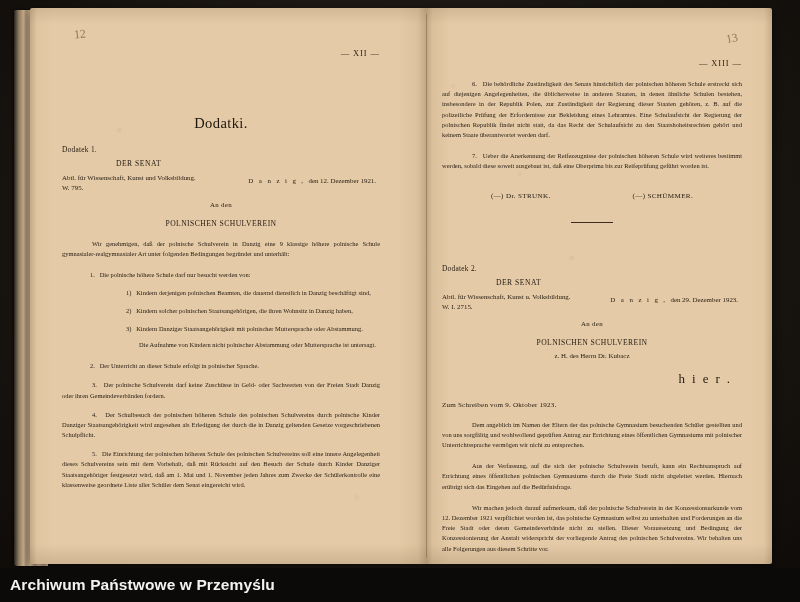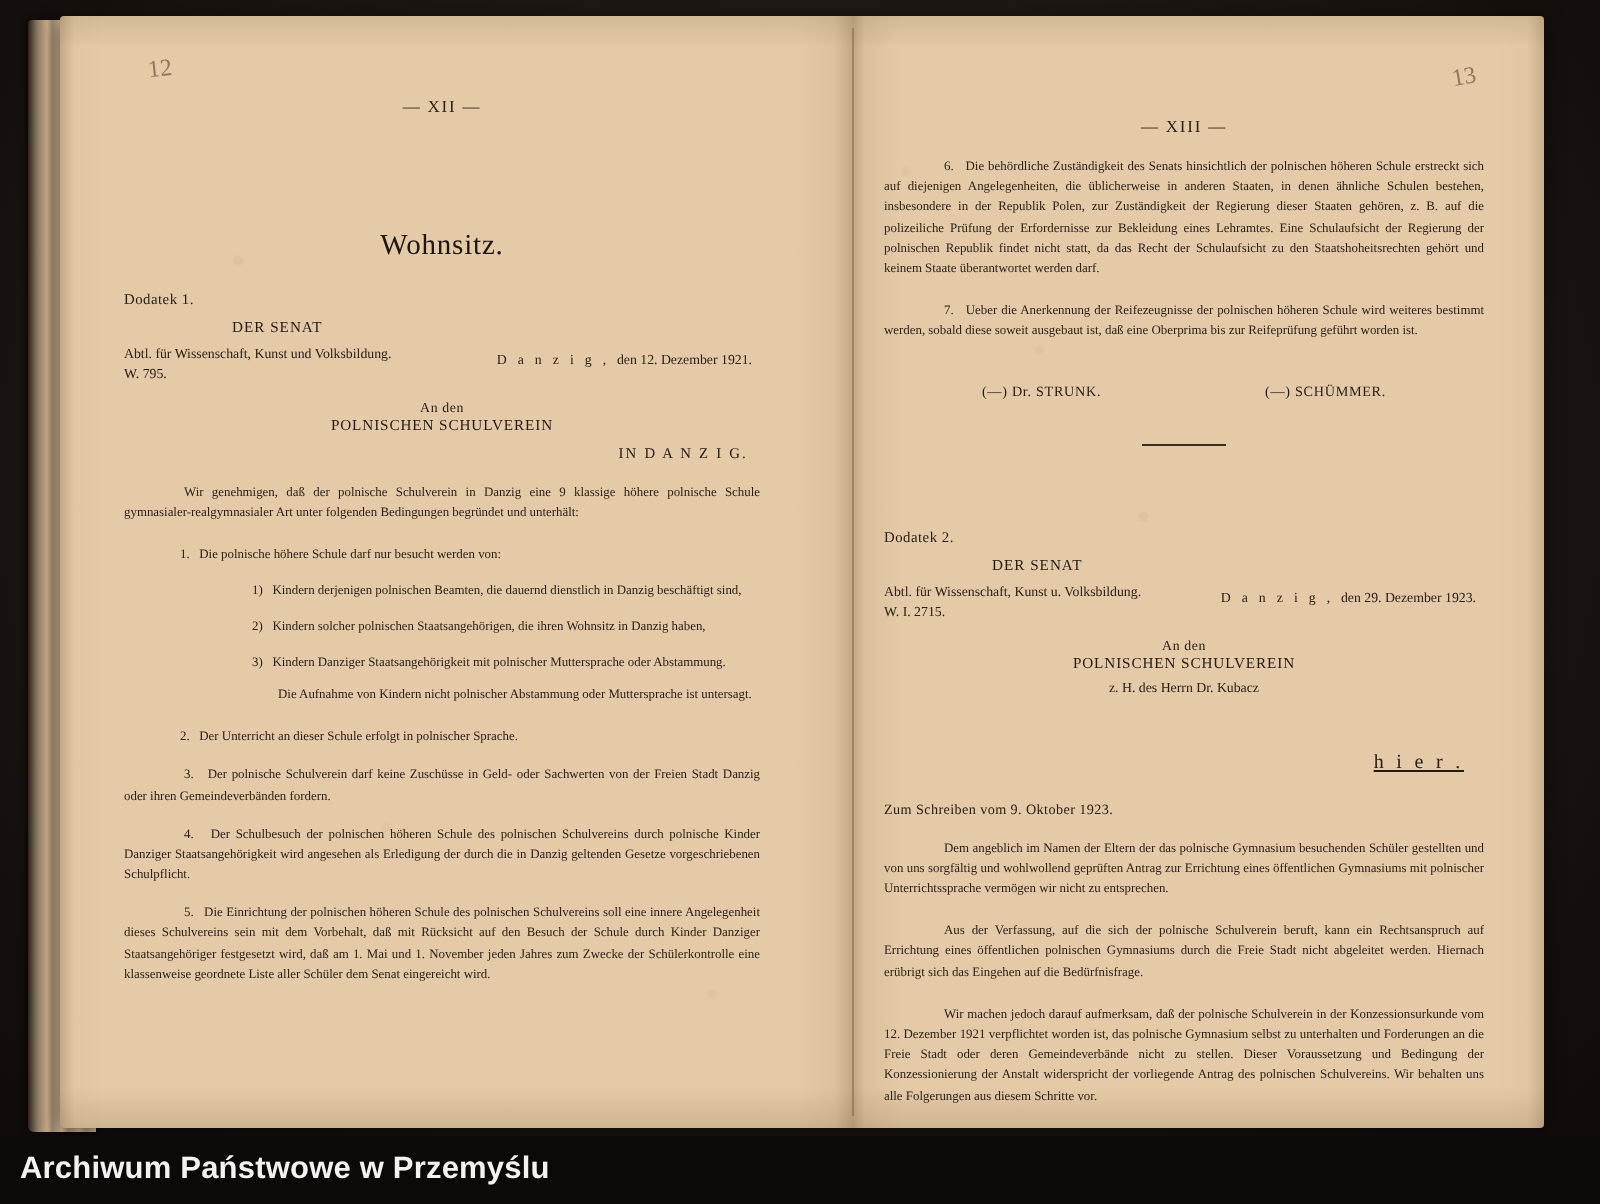--- a/index.html
+++ b/index.html
@@ -130,21 +130,21 @@
   .page-left  { left: 0;     width: 378px; padding: 0 28px 0 32px; }
   .page-right { left: 378px; width: 364px; padding: 0 30px 0 34px; }
 
   .col-inner {
     position: relative;
     height: 100%;
   }
 
   
   .folio {
-    text-align: center;
+    text-align: right;
     font-size: 8.5px;
     letter-spacing: .9px;
     color: #2e2319;
     margin-top: 40px;
     font-family: "Liberation Serif", serif;
   }
   .page-right .folio { margin-top: 50px; }
 
   .doc-title {
     text-align: center;
@@ -192,43 +192,43 @@
     text-align: center;
     margin-top: 17px;
     letter-spacing: .3px;
   }
 
   .addressee {
     font-size: 7.6px;
     color: #241b12;
     text-align: center;
     letter-spacing: .45px;
+    margin-top: 11px;
   }
   .addressee-sub {
     font-size: 6.9px;
     color: #2a2016;
     text-align: center;
     margin-top: 5px;
   }
   .addressee-city {
     font-size: 7.4px;
     color: #241b12;
     text-align: right;
     letter-spacing: 1.1px;
     margin-top: 5px;
     padding-right: 6px;
   }
   .hier {
-    font-size: 10px;
+    font-size: 13px;
     color: #241b12;
     text-align: right;
     letter-spacing: 1.9px;
-    margin-top: 28px;
+    margin-top: 12px;
     padding-right: 10px;
-    text-decoration: underline;
   }
 
   .betrifft {
     font-size: 7.1px;
     color: #2a2016;
     margin-top: 14px;
     letter-spacing: .2px;
   }
 
   .para {
@@ -337,41 +337,40 @@
   <div class="edge-stack"></div>
 
   <div class="spread">
     <div class="paper-grain"></div>
 
     <div class="page page-left">
       <div class="col-inner">
 
         <div class="folio">—  XII  —</div>
 
-        <div class="doc-title">Wohnsitz.</div>
+        <div class="doc-title">Dodatki.</div>
 
         <div class="dodatek-label">Dodatek 1.</div>
 
         <div class="der-senat">DER SENAT</div>
 
         <div class="org-line">
           <span>Abtl. für Wissenschaft, Kunst und Volksbildung.</span><br>
           <span>W. 795.</span>
         </div>
 
         <div class="dateline">
           <span class="sp">D a n z i g ,</span>
           &nbsp;<span>den 12. Dezember 1921.</span>
         </div>
 
         <div class="an-den">An den</div>
 
         <div class="addressee">POLNISCHEN SCHULVEREIN</div>
 
-        <div class="addressee-city">IN  D A N Z I G.</div>
 
 
         <div class="para">Wir genehmigen, daß der polnische Schulverein in Danzig eine 9 klassige höhere polnische Schule gymnasialer-realgymnasialer Art unter folgenden Bedingungen begründet und unterhält:</div>
 
         <div class="lvl1">
           <span>1.</span>
           &nbsp; <span>Die polnische höhere Schule darf nur besucht werden von:</span>
         </div>
 
         <div class="lvl2">

